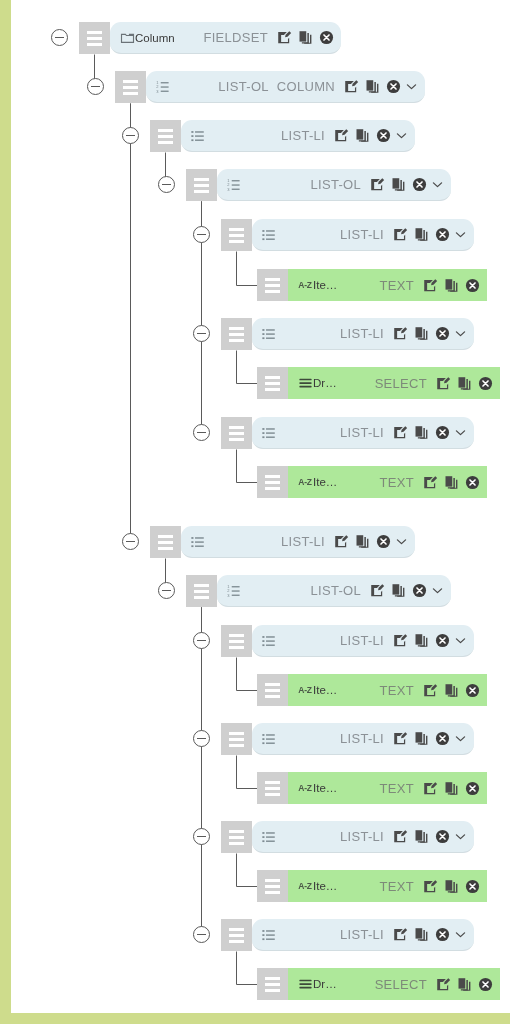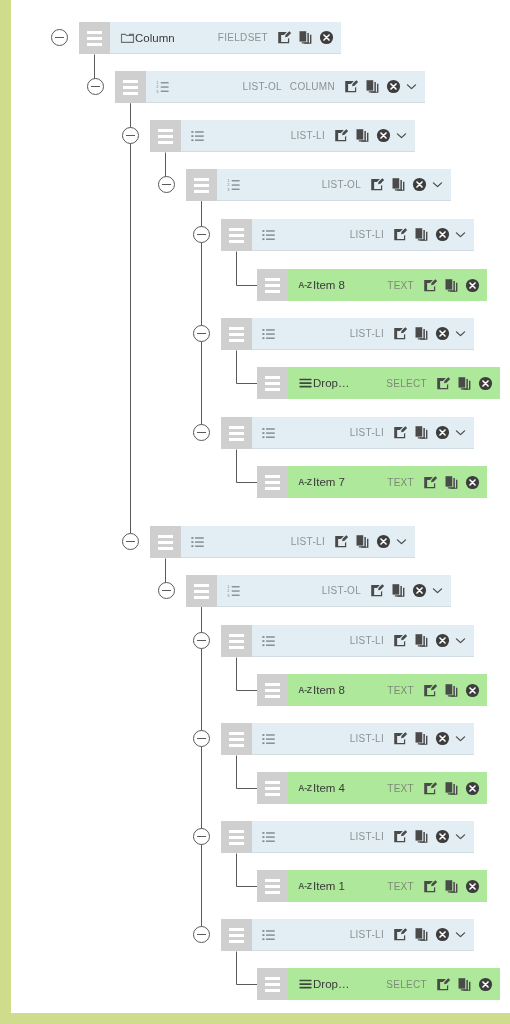--- a/index.html
+++ b/index.html
@@ -90,20 +90,21 @@
     flex: 1 1 auto;
     display: flex;
     align-items: center;
     padding: 0 7px 0 9px;
     box-sizing: border-box;
     min-width: 0;
   }
   .row.blue .body {
     background: #e2eef3;
     border-bottom: 1px solid #d2dde1;
+    border-radius: 11px;
   }
   .row.green .body {
     background: #aee89a;
   }
 
   .type-icon {
     flex: 0 0 auto;
     display: flex;
     align-items: center;
     justify-content: center;
@@ -116,21 +117,21 @@
     font-size: 11.5px;
     color: #3a3a3a;
     white-space: nowrap;
     overflow: hidden;
     text-overflow: ellipsis;
   }
 
   .spacer { flex: 1 1 auto; }
 
   .tagname {
-    font-size: 10px;
+    font-size: 13px;
     color: #8b9196;
     letter-spacing: 0.3px;
     white-space: nowrap;
     margin-left: 8px;
   }
   .row.green .tagname { color: #7d8a79; margin-left: 36px; }
 
   .actions {
     display: flex;
     align-items: center;

